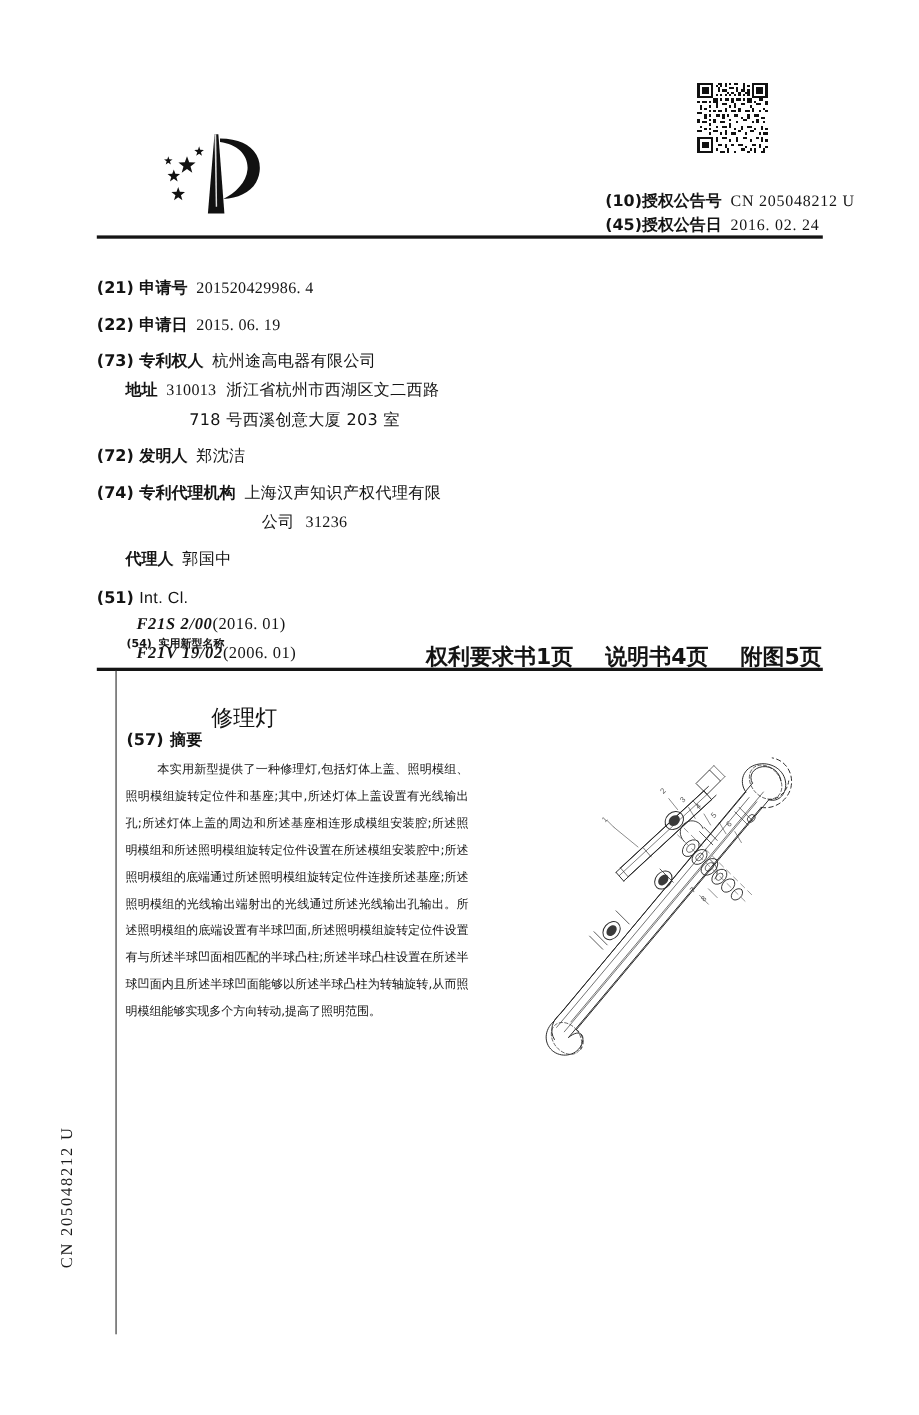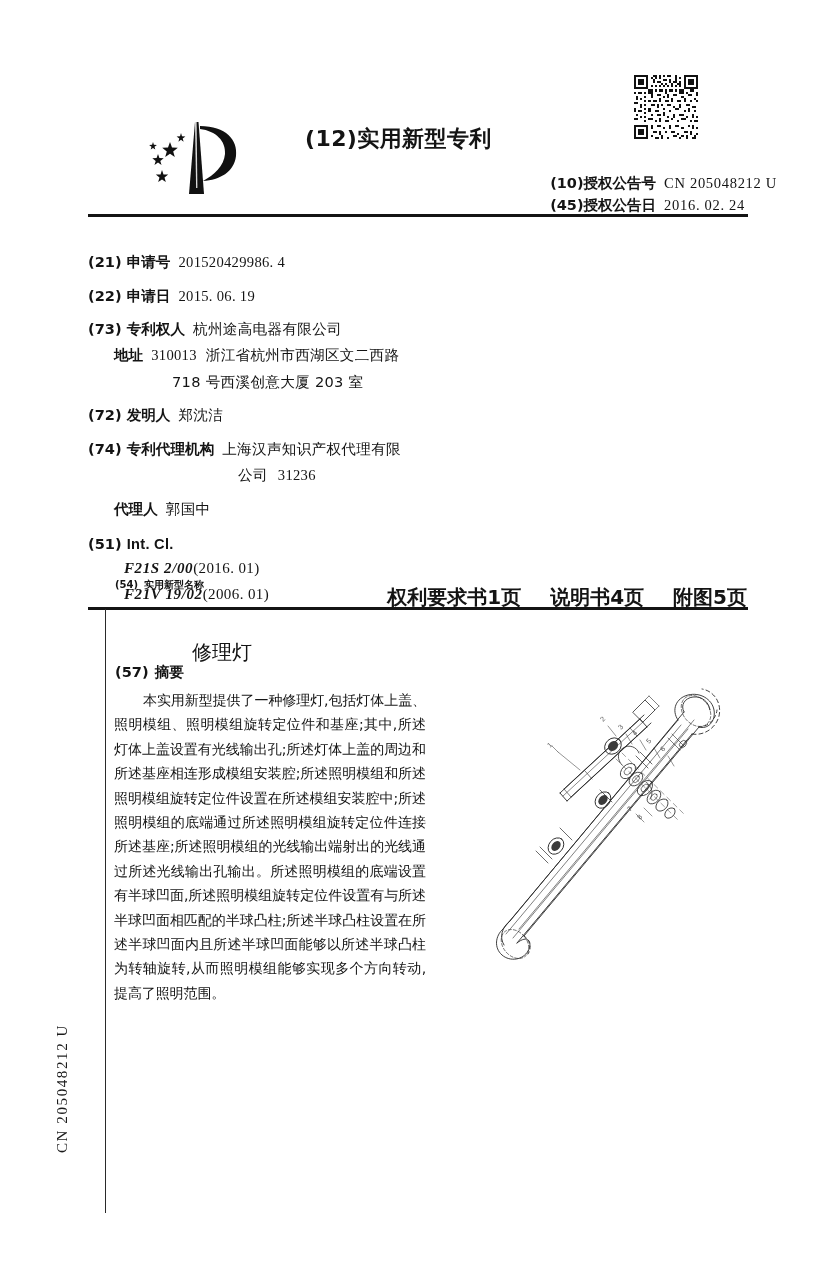--- a/index.html
+++ b/index.html
@@ -151,21 +151,21 @@
   .sub-indent-4 { padding-left: 26px; }
 
   
   .ipc-head {
     display: flex;
     align-items: flex-end;
     margin-bottom: 8px;
   }
   .ipc-head .ipc-t {
     font-family: "Liberation Sans", sans-serif;
-    font-weight: bold;
+    font-weight: normal;
     font-size: 14.6px;
     letter-spacing: .3px;
   }
   .ipc-item {
     padding-left: 36px;
     margin-bottom: 9px;
     font-size: 15px;
     white-space: nowrap;
   }
   .ipc-sym {
@@ -218,21 +218,21 @@
     font-weight: bold;
     white-space: nowrap;
   }
   .sec57 .c { margin-right: 6px; }
 
   .abstract {
     position: absolute;
     left: 114px;
     top: 688px;
     width: 312px;
-    font-size: 14px;
+    font-size: 11px;
     line-height: 24.4px;
     text-align: justify;
     text-justify: inter-character;
     text-indent: 29px;
     letter-spacing: -0.1px;
   }
 
   
   .side-id {
     position: absolute;
@@ -436,21 +436,20 @@
         <rect x="20" y="30" width="2" height="1"></rect>
           <rect x="23" y="31" width="1" height="1"></rect>
         <rect x="26" y="30" width="1" height="2"></rect>
           <rect x="29" y="31" width="2" height="1"></rect>
         <rect x="24" y="30" width="1" height="1"></rect>
           <rect x="30" y="30" width="1" height="1"></rect>
       </g>
     </svg>
   </div>
 
-  <div class="doc-kind cn">(12)实用新型专利</div>
 
   <div class="pub-block">
     <div class="pub-row">
       <span class="lbl cn">(10)</span>
       <span class="lbl cn">授权公告号</span>
       <span class="val">CN 205048212 U</span>
     </div>
     <div class="pub-row">
       <span class="lbl cn">(45)</span>
       <span class="lbl cn">授权公告日</span>

